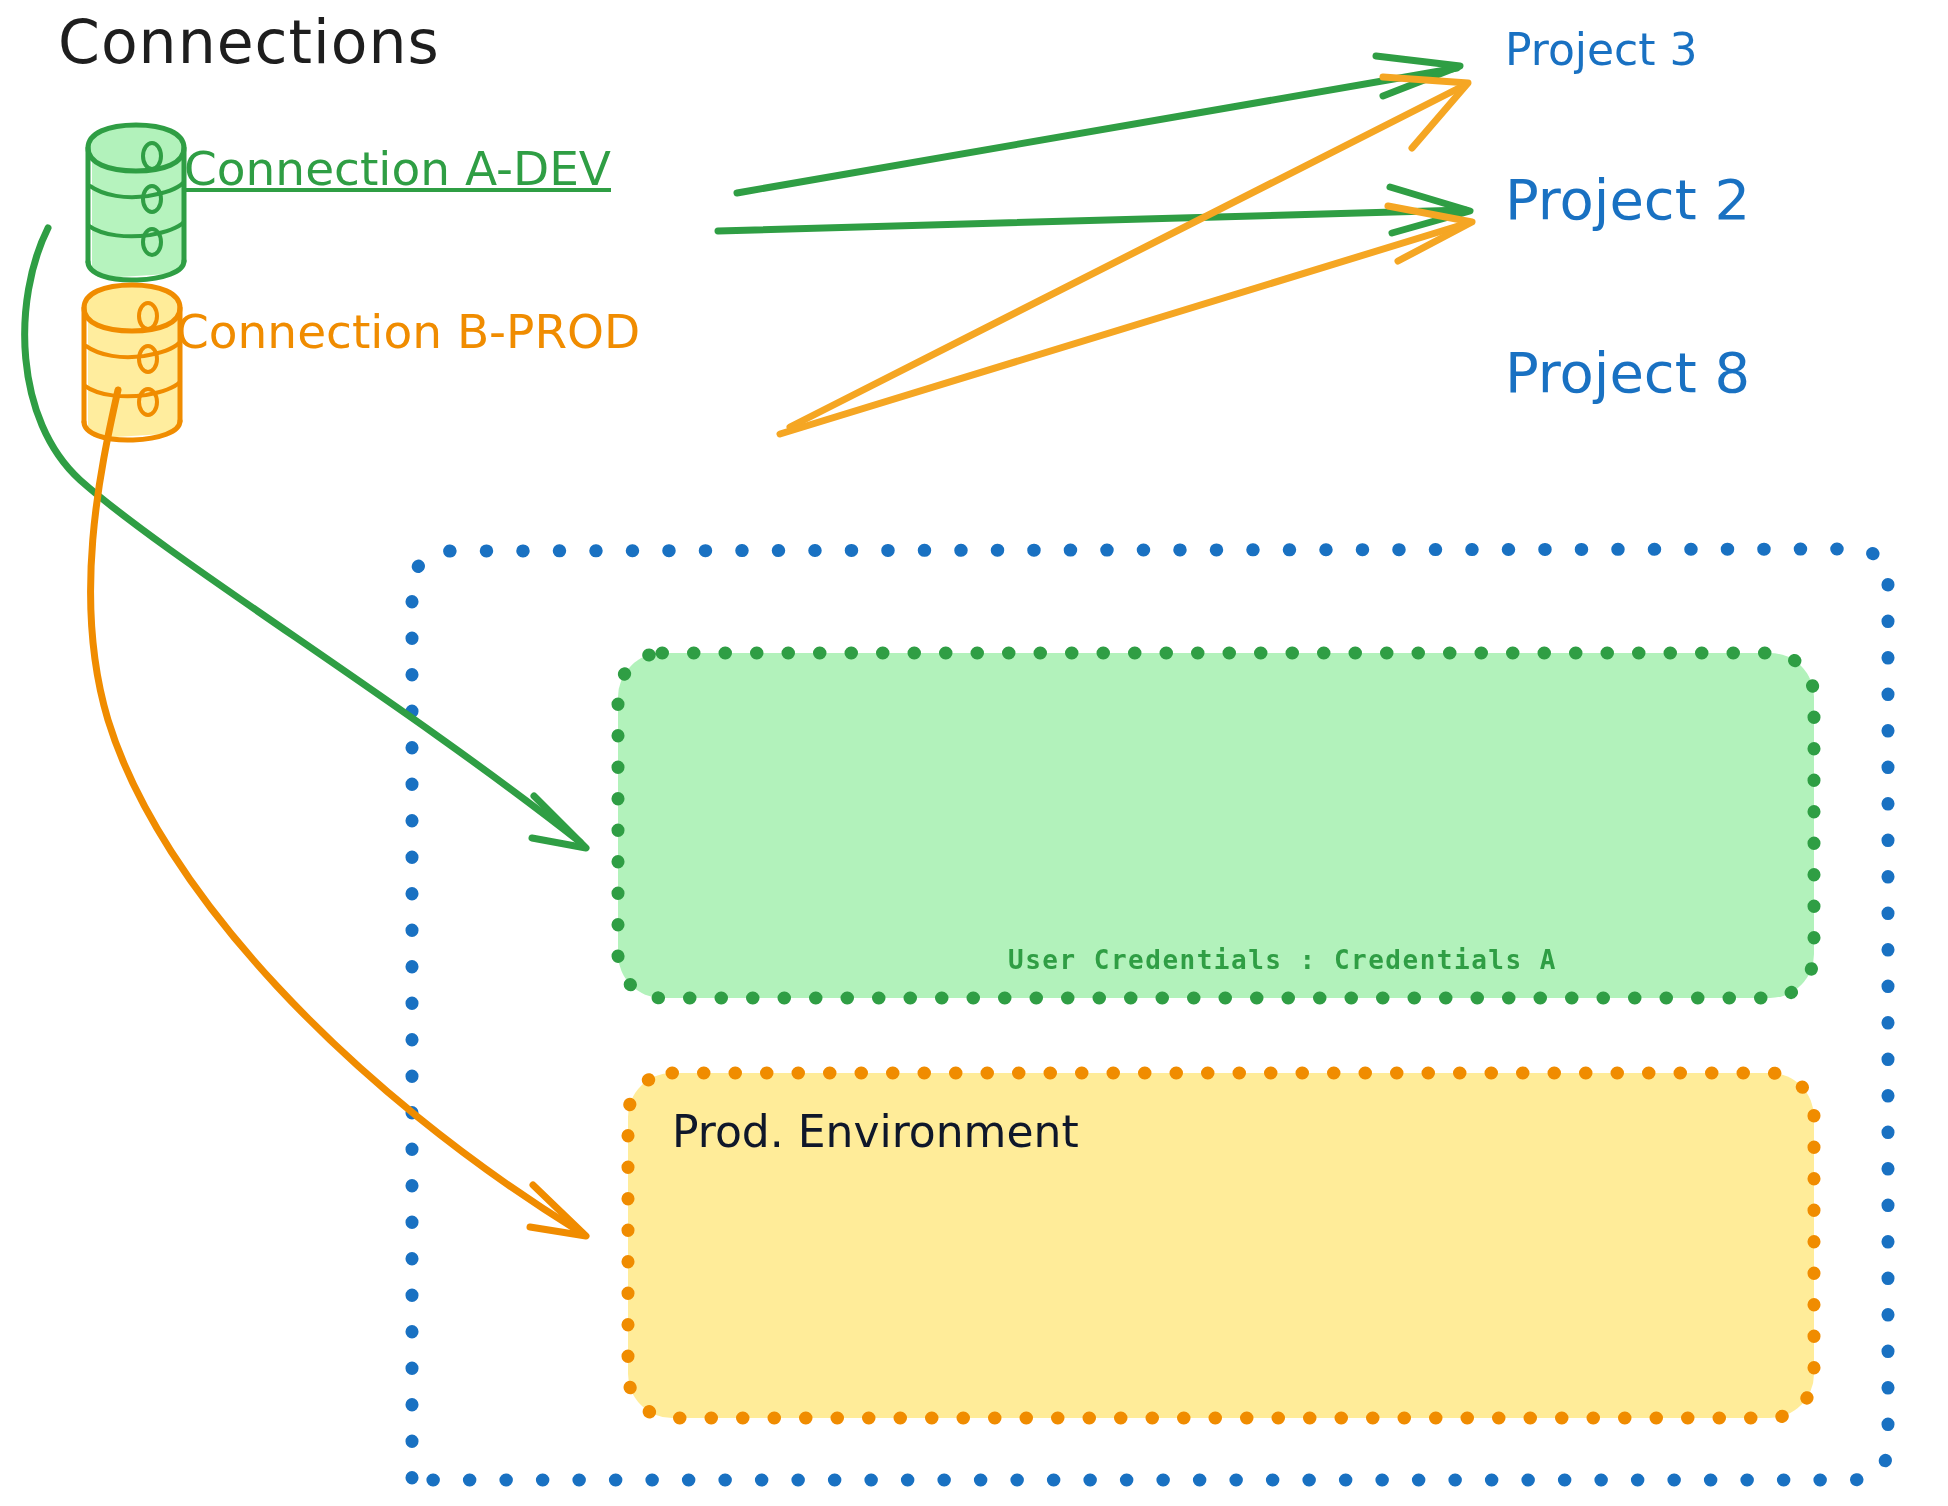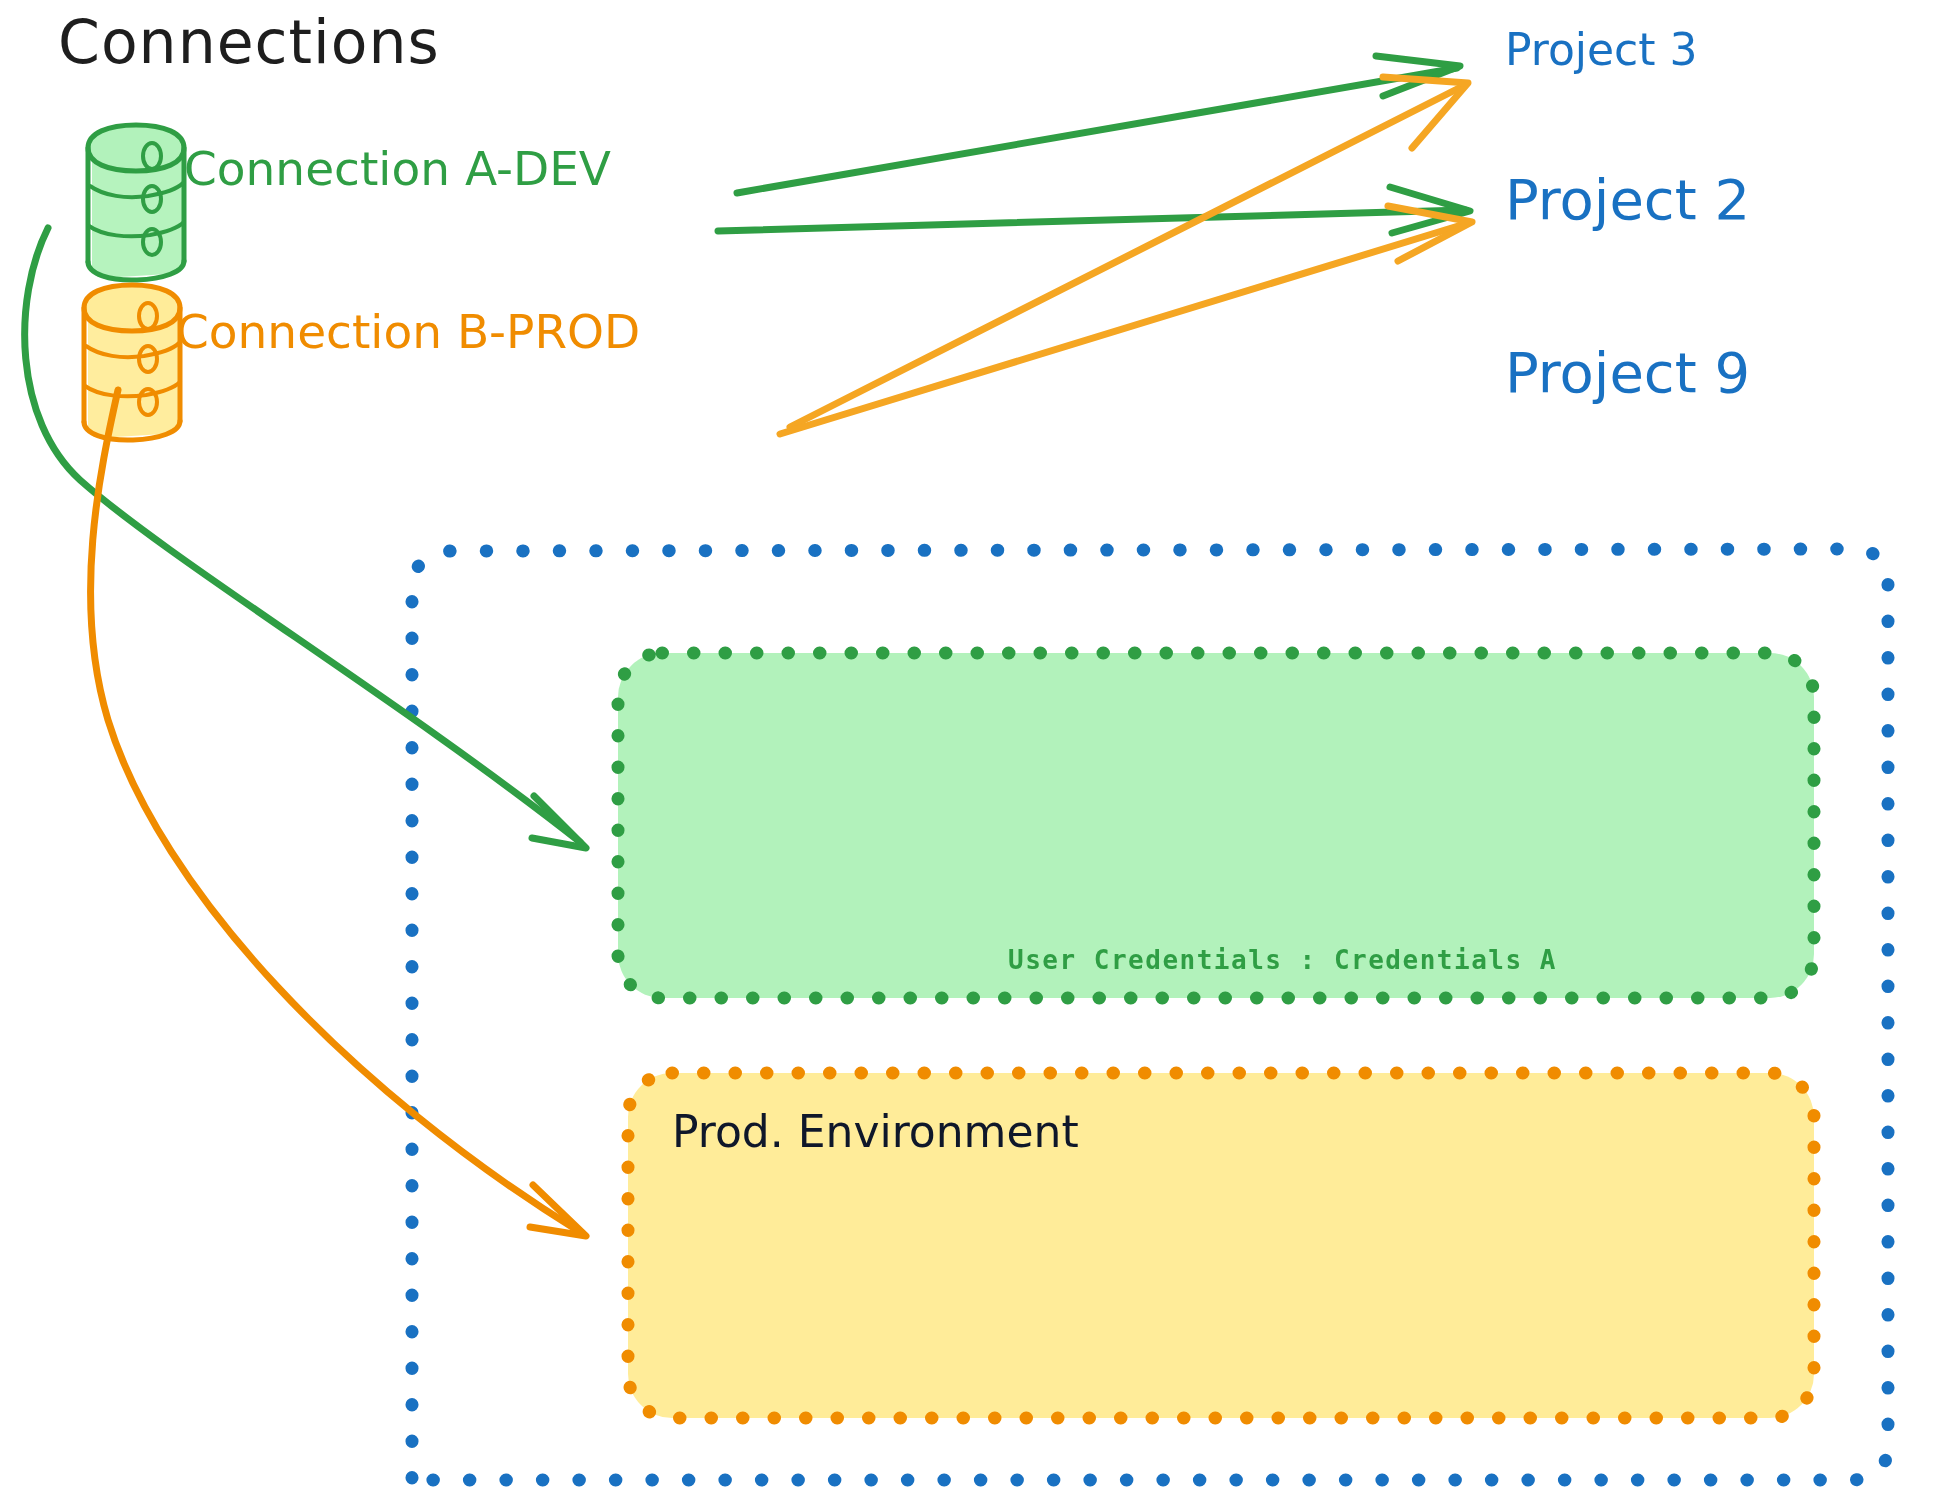--- a/index.html
+++ b/index.html
@@ -6,21 +6,21 @@
   body{width:1948px;height:1506px;overflow:hidden;
        font-family:"DejaVu Sans",sans-serif;}
   #stage{position:relative;width:1948px;height:1091px;background:#ffffff;text-align:right;}
   svg#art{position:absolute;left:0;top:0;width:1948px;height:1506px;}
   .lbl{position:absolute;white-space:nowrap;line-height:1;}
   .hand{font-family:"DejaVu Sans",sans-serif;font-weight:400;}
   .mono{font-family:"DejaVu Sans Mono",monospace;font-weight:700;}
 
   #title-connections{left:58px;top:12px;font-size:60px;color:#1e1e1e;
       letter-spacing:1px;}
-  #label-conn-a{left:184px;top:145px;font-size:47px;color:#2f9e44;}
+  #label-conn-a{left:184px;top:145px;font-size:47px;color:#2f9e44;text-decoration:underline;}
   #label-conn-b{left:176px;top:308px;font-size:47px;color:#f08c00;}
 
   #label-project-3{left:1505px;top:28px;font-size:44px;color:#1971c2;}
   #label-project-2{left:1505px;top:172px;font-size:56px;color:#1971c2;}
   #label-project-1{left:1505px;top:345px;font-size:56px;color:#1971c2;}
 
   #label-dev-env{left:672px;top:690px;font-size:44px;color:#2f9e44;}
   #label-dev-creds{left:1008px;top:947px;font-size:26px;color:#2f9e44;
       letter-spacing:1.5px;}
   #label-prod-env{left:672px;top:1110px;font-size:44px;color:#0f172a;}
@@ -114,21 +114,21 @@
   <div class="lbl hand" id="title-connections">Connections</div>
 
   <div class="lbl hand" id="label-conn-a">Connection A-DEV</div>
 
   <div class="lbl hand" id="label-conn-b">Connection B-PROD</div>
 
   <div class="lbl hand" id="label-project-3">Project 3</div>
 
   <div class="lbl hand" id="label-project-2">Project 2</div>
 
-  <div class="lbl hand" id="label-project-1">Project 9</div>
+  <div class="lbl hand" id="label-project-1">Project 8</div>
 
 
   <div class="lbl mono" id="label-dev-creds">User Credentials : Credentials A</div>
 
   <div class="lbl hand" id="label-prod-env">Prod. Environment</div>
 
 
 </div>
 
 </body></html>

